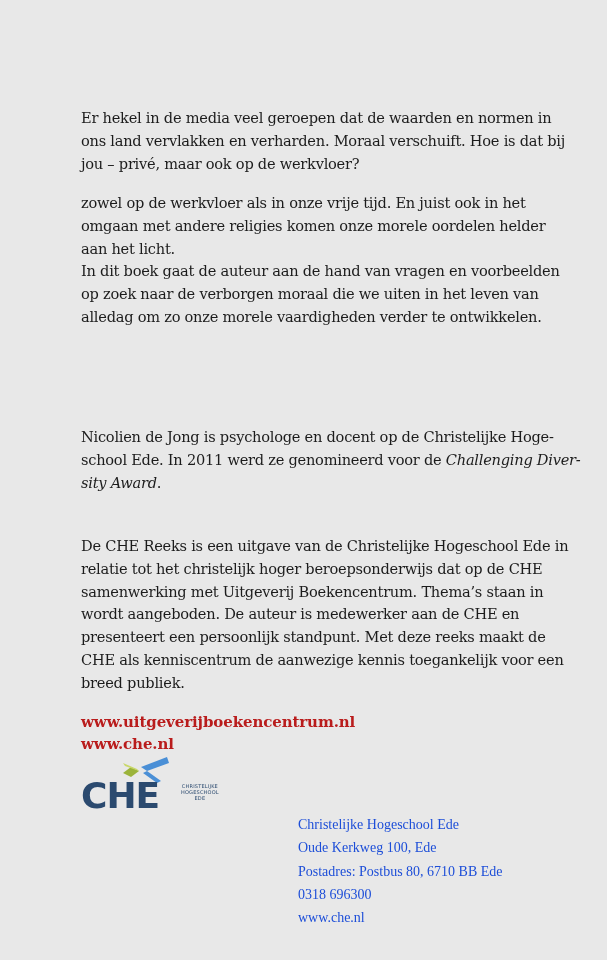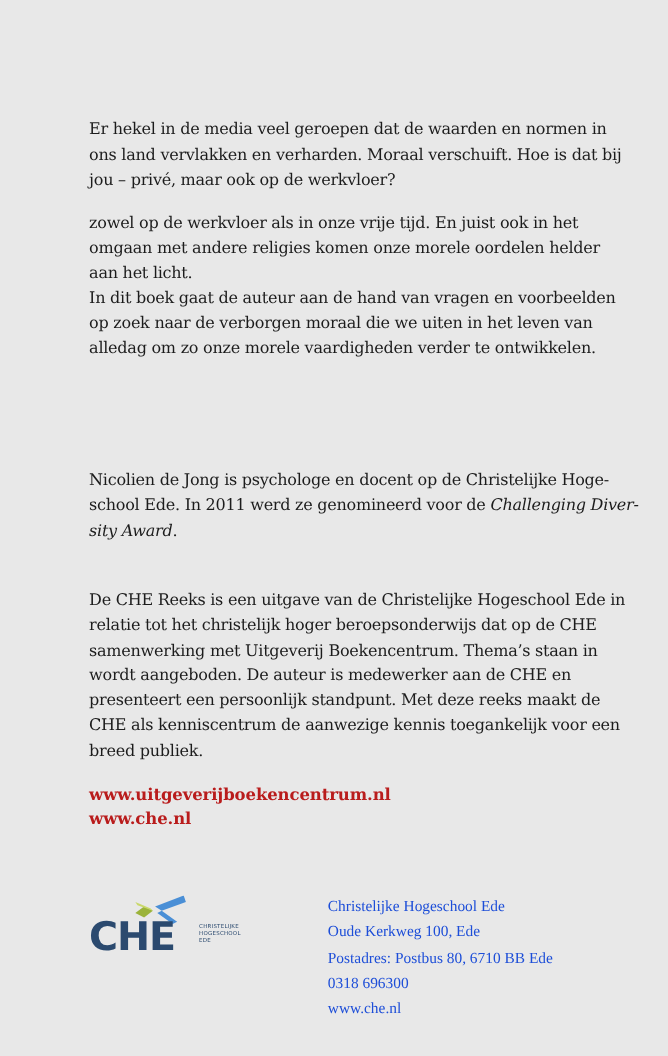--- a/index.html
+++ b/index.html
@@ -13,21 +13,21 @@
   .page { position: absolute; left: 81px; top: 0; width: 480px; }
   .para {
     position: absolute; left: 0; width: 480px;
     font-size: 14.6px; line-height: 22.8px; letter-spacing: -0.25px;
     margin: 0; white-space: nowrap;
   }
   .para .ln { display: block; }
   .para em { font-style: italic; }
   .links { position: absolute; left: 0; top: 711px; font-size: 15px; line-height: 22px; color: #b4452e; font-weight: bold; letter-spacing: -0.1px; }
   .links a { display: block; color: #b91c1c; text-decoration: none; }
-  .logo { position: absolute; left: 81px; top: 814px; width: 110px; height: 60px; }
+  .logo { position: absolute; left: 81px; top: 757px; width: 110px; height: 60px; text-align: center; }
   .logo-text { position: absolute; left: 0; top: 18px; font-family: "DejaVu Sans", "Liberation Sans", sans-serif; font-weight: bold; font-size: 36px; color: #2b4a6f; letter-spacing: -1px; }
   .logo-sub { position: absolute; left: 100px; top: 26px; font-family: "DejaVu Sans", "Liberation Sans", sans-serif; font-size: 5px; line-height: 6px; color: #2b4a6f; letter-spacing: 0.2px; }
   .address { position: absolute; left: 298px; top: 813px; font-family: "Liberation Serif", serif; font-size: 14px; line-height: 23.3px; color: #1d4ed8; }
   .address span { display: block; white-space: nowrap; }
 </style>
 </head>
 <body>
 
 <div class="page">
 

